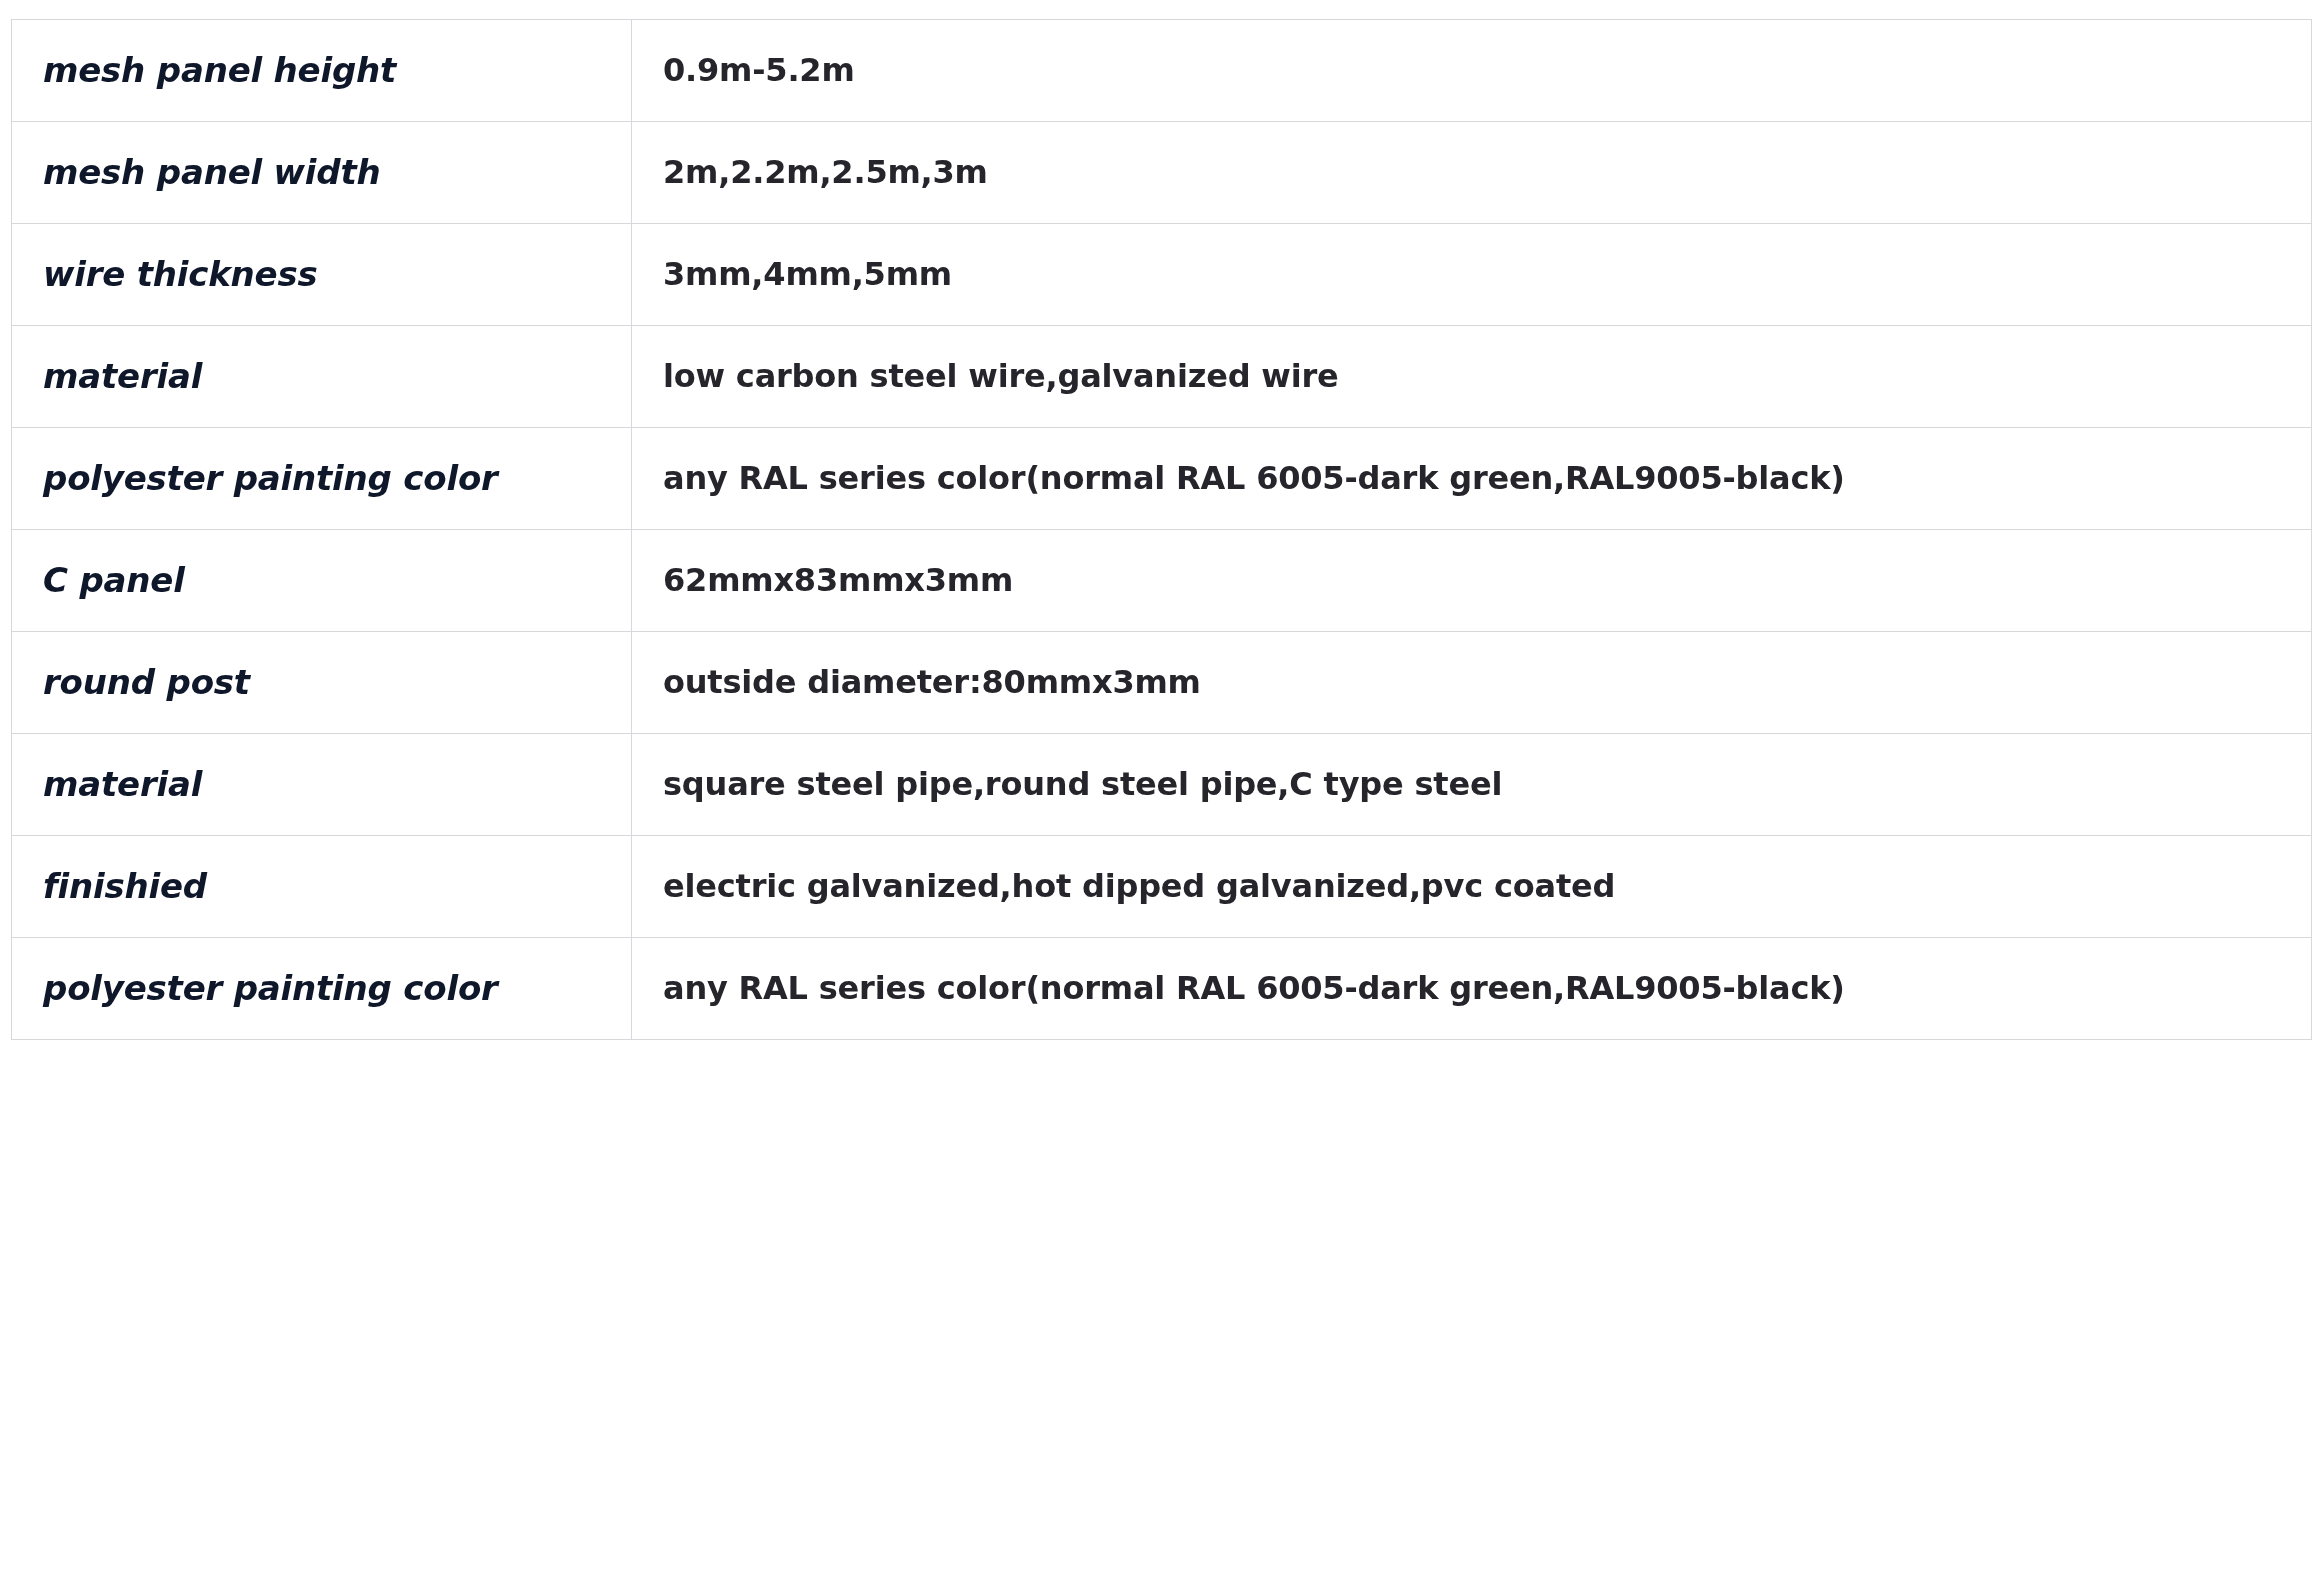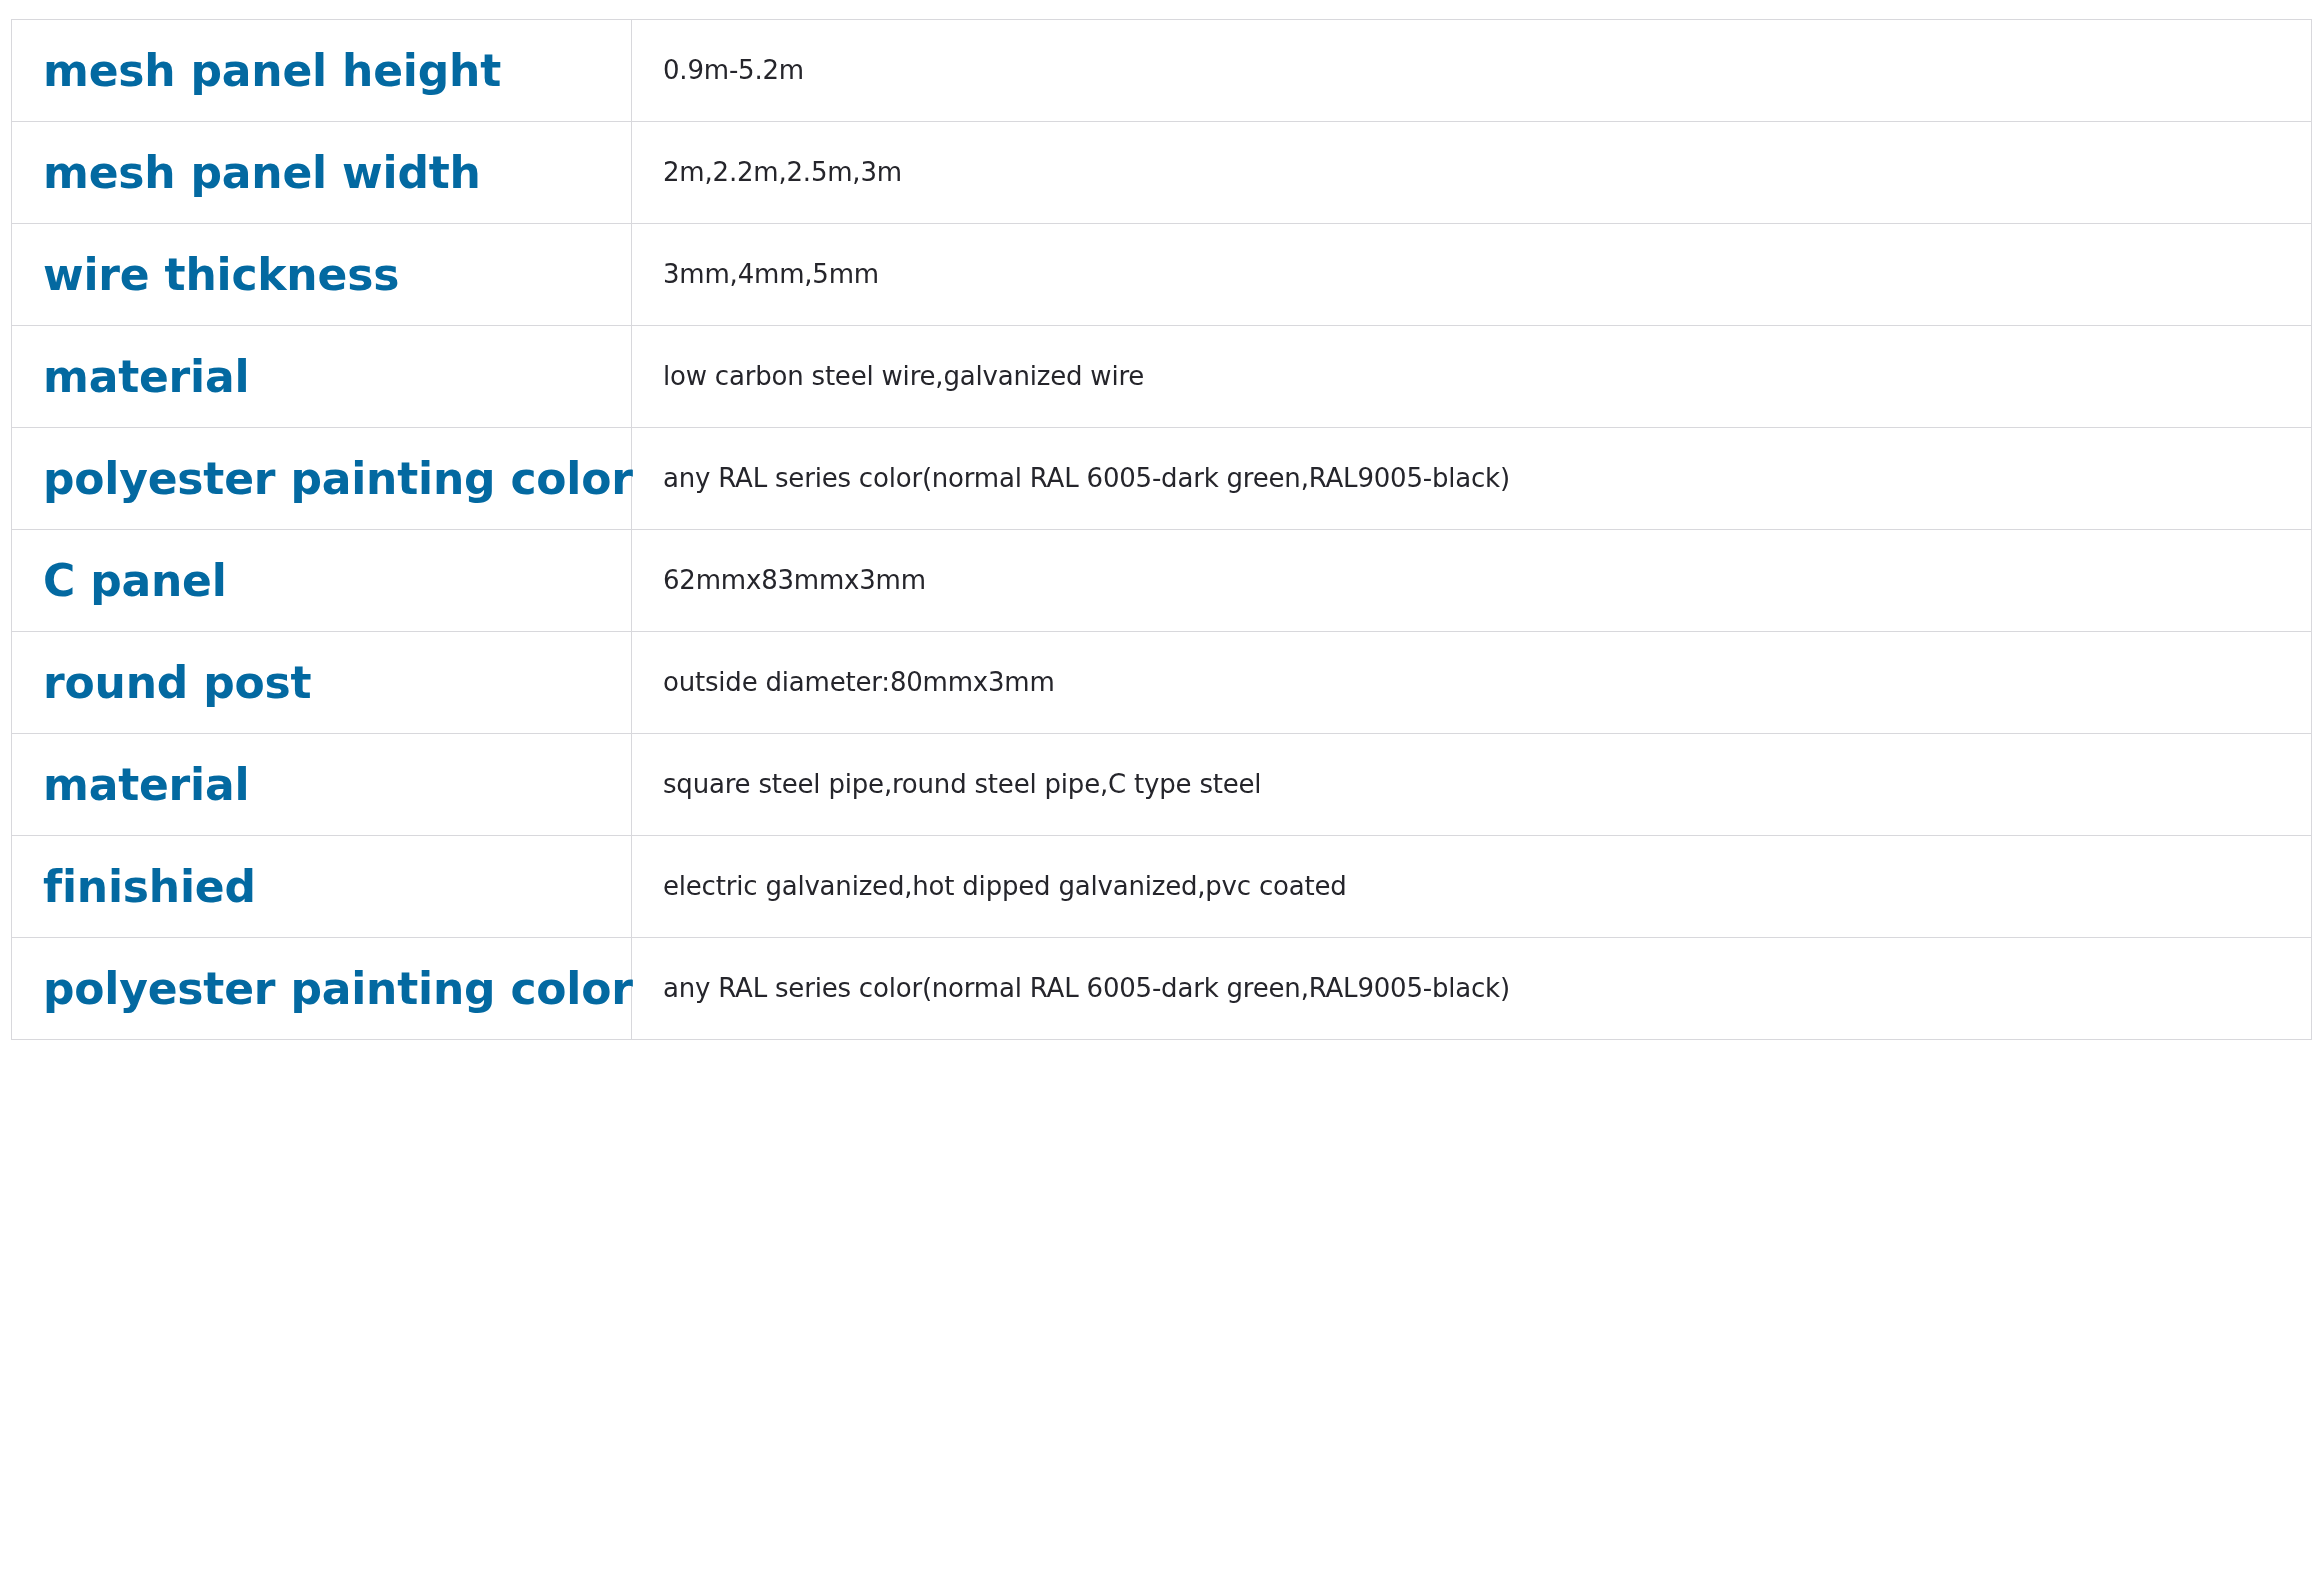--- a/index.html
+++ b/index.html
@@ -39,28 +39,29 @@
     height: 102px;
   }
   table.spec-table td {
     border: 1.5px solid #d8d8dc;
     padding: 0 31px;
     vertical-align: middle;
     background: #ffffff;
   }
   td.label {
     font-weight: 700;
-    font-size: 44px;
+    font-size: 34px;
     letter-spacing: -0.2px;
-    color: #0369a1;
+    color: #0f172a;
     white-space: nowrap;
+    font-style: italic;
   }
   td.value {
-    font-weight: 400;
-    font-size: 26px;
+    font-weight: 700;
+    font-size: 32px;
     letter-spacing: -0.2px;
     color: #25252b;
     white-space: nowrap;
   }
   
   .edge-top {
     position: absolute;
     left: 0; top: 0;
     width: 2319px; height: 11px;
     background: #ffffff;

